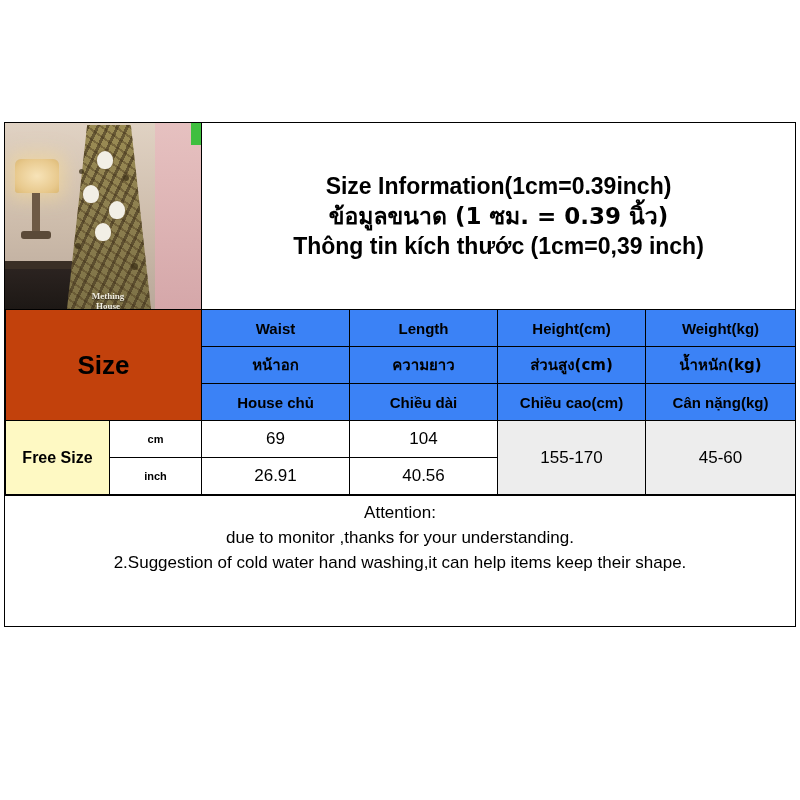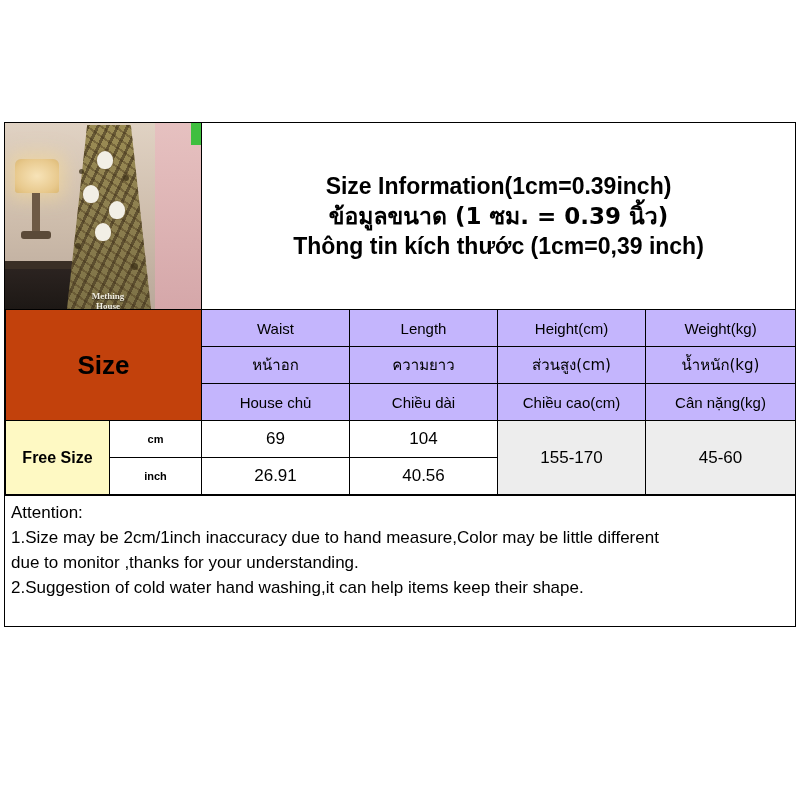--- a/index.html
+++ b/index.html
@@ -124,21 +124,21 @@
   }
   .tbl td {
     border: 1px solid #000;
     text-align: center;
     vertical-align: middle;
     font-size: 15px;
     color: #000;
     padding: 0;
     height: 36px;
   }
-  .hdr td { background: #c4b5fd; font-weight: normal; }
+  .hdr td { background: #3b82f6; font-weight: bold; }
   .hdr td.sizecell {
     font-size: 26px;
     font-weight: bold;
     background: #c2410c;
   }
   .thai { font-family: "DejaVu Sans", sans-serif; }
 
   
   .datarow td { background: #ffffff; font-size: 17px; }
   .datarow td.freesize {
@@ -148,21 +148,21 @@
   .datarow td.span { background:#ededed; font-size:17px; }
 
   
   .attention {
     border-top: 1px solid #000;
     padding: 4px 6px 6px 6px;
     font-size: 17px;
     line-height: 25px;
     color: #000;
   }
-  .attention div { white-space: nowrap; }
+  .attention div { white-space: nowrap; text-align: center; }
 </style>
 </head>
 <body>
 
 <div id="page">
   <div class="card">
 
     <div class="top-row">
       <div class="product-photo">
         <div class="ph-wall"></div>
@@ -236,19 +236,18 @@
         <tr class="datarow">
           <td class="unit">inch</td>
           <td>26.91</td>
           <td>40.56</td>
         </tr>
       </tbody>
     </table>
 
     <div class="attention">
       <div>Attention:</div>
-      <div>1.Size may be 2cm/1inch inaccuracy due to hand measure,Color may be little different</div>
       <div>due to monitor ,thanks for your understanding.</div>
       <div>2.Suggestion of cold water hand washing,it can help items keep their shape.</div>
     </div>
 
   </div>
 </div>
 
 </body></html>

